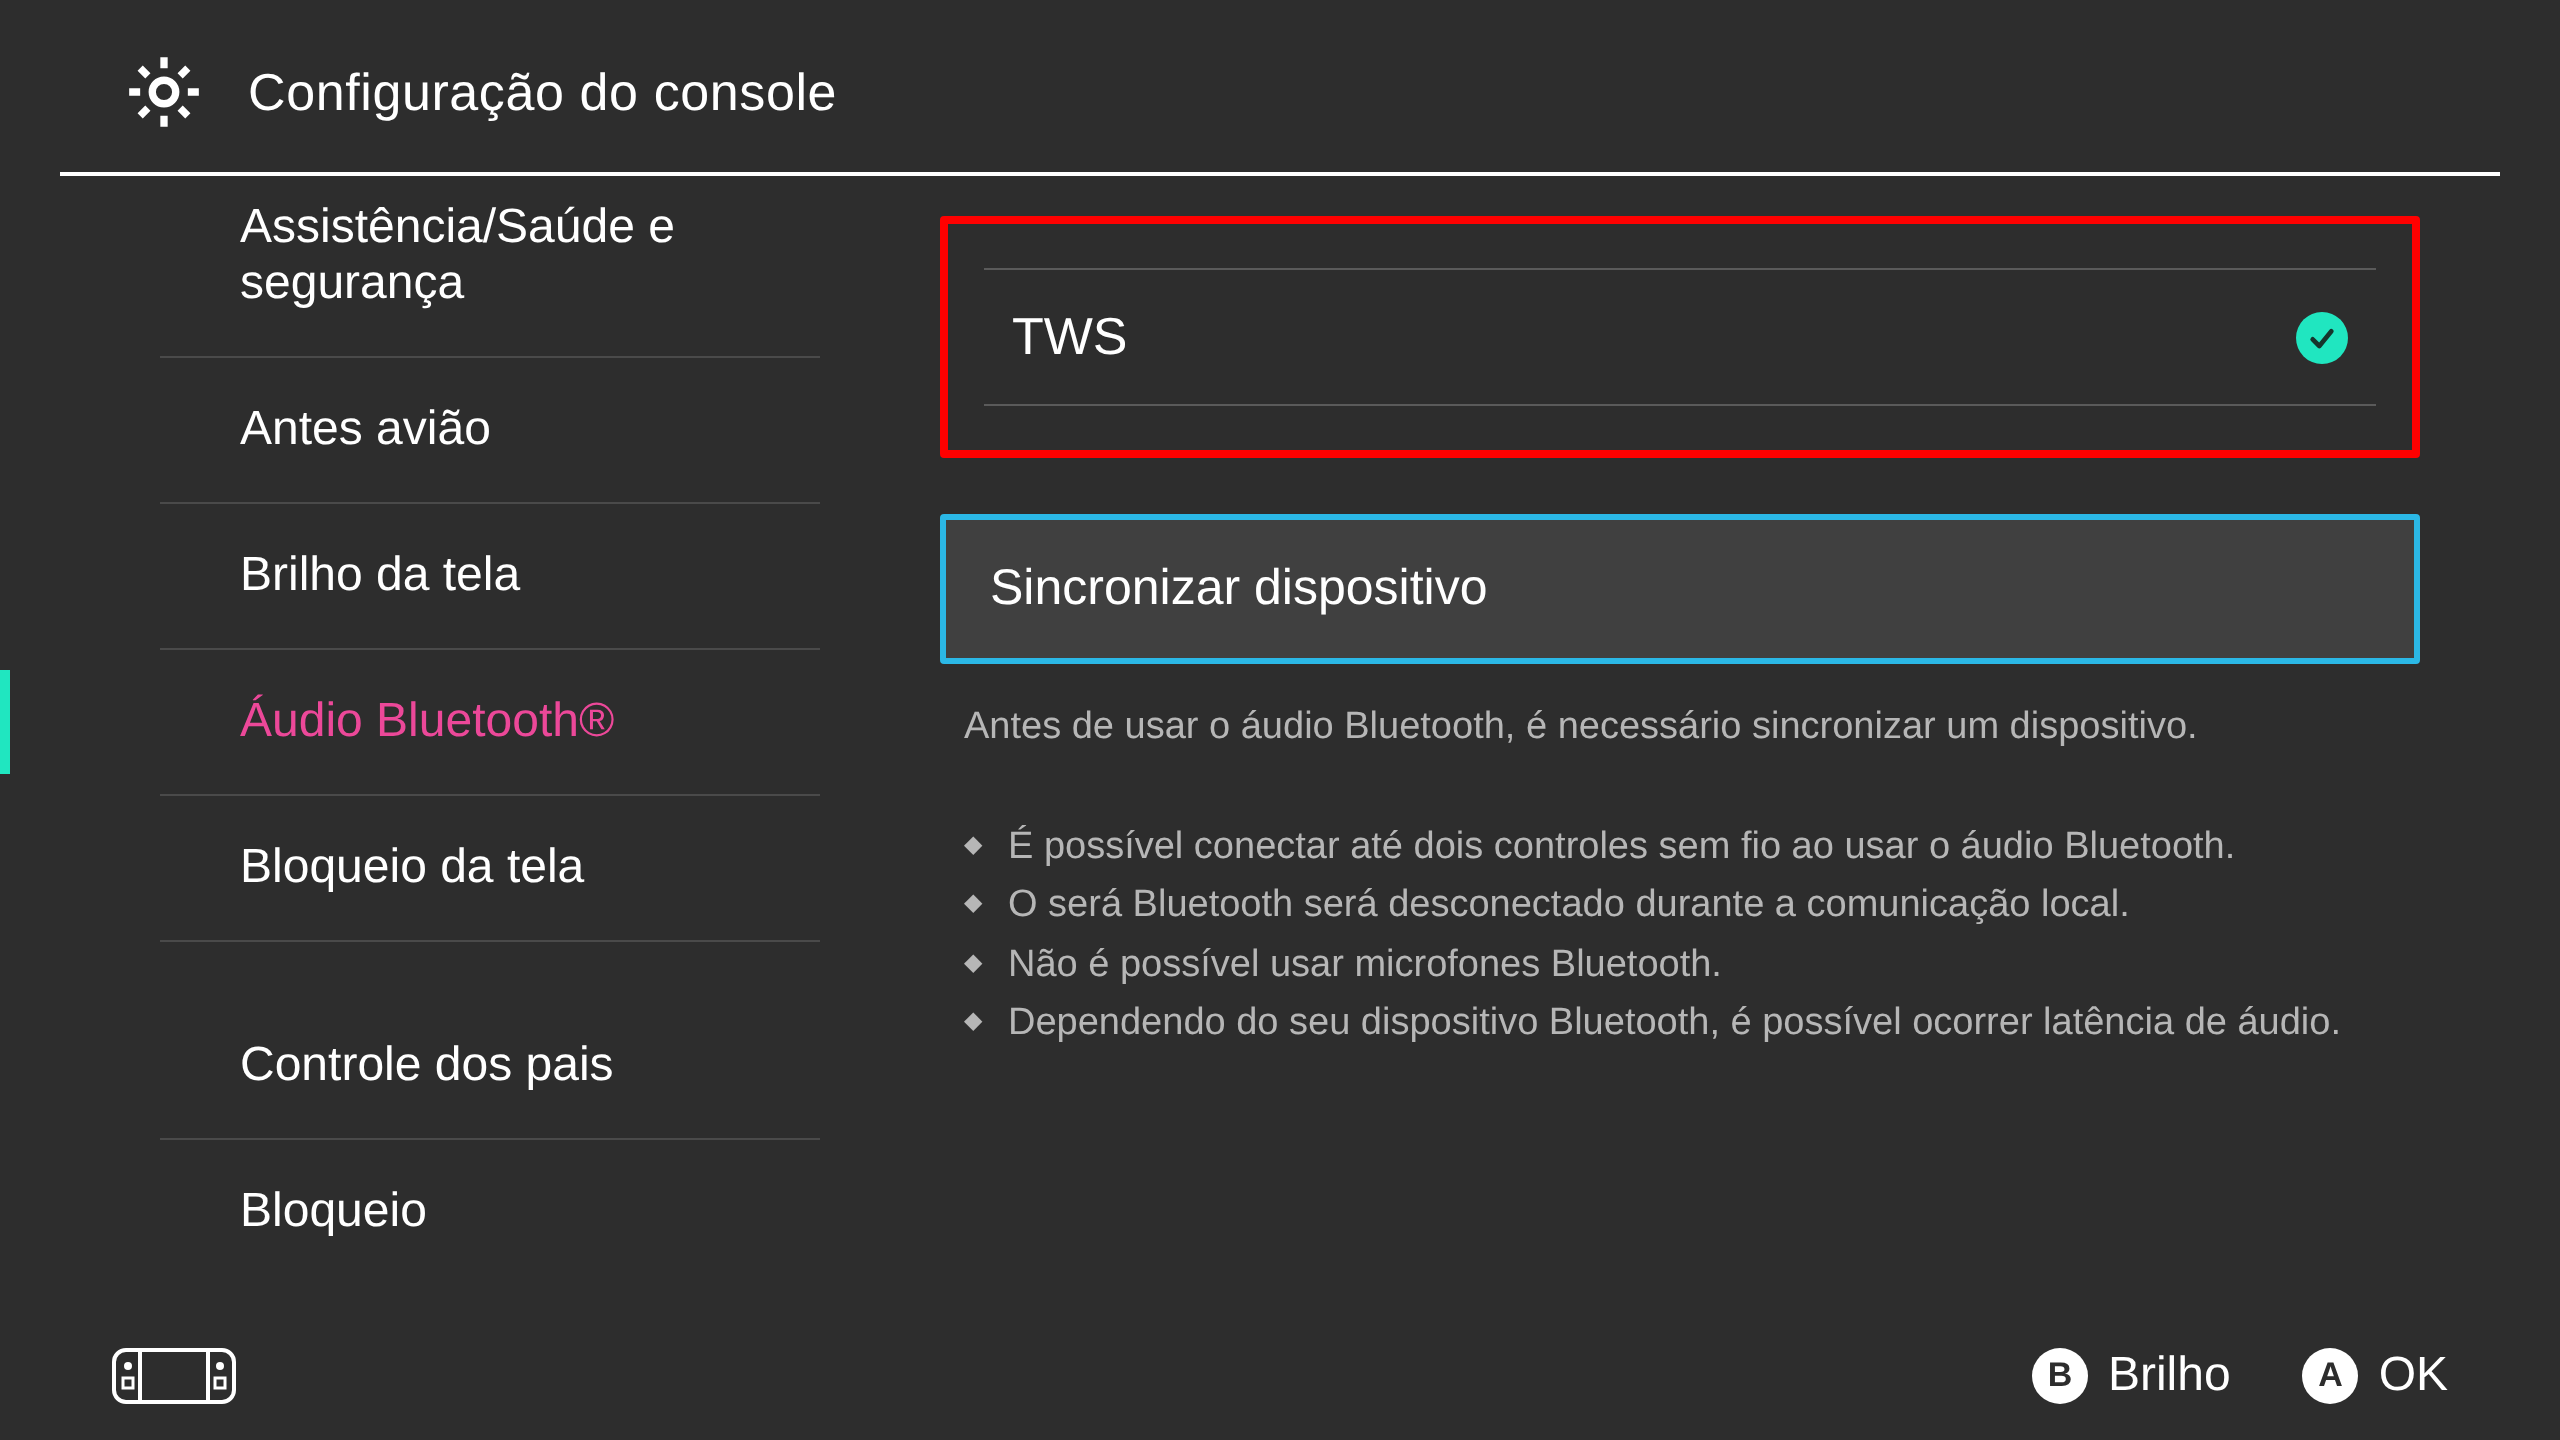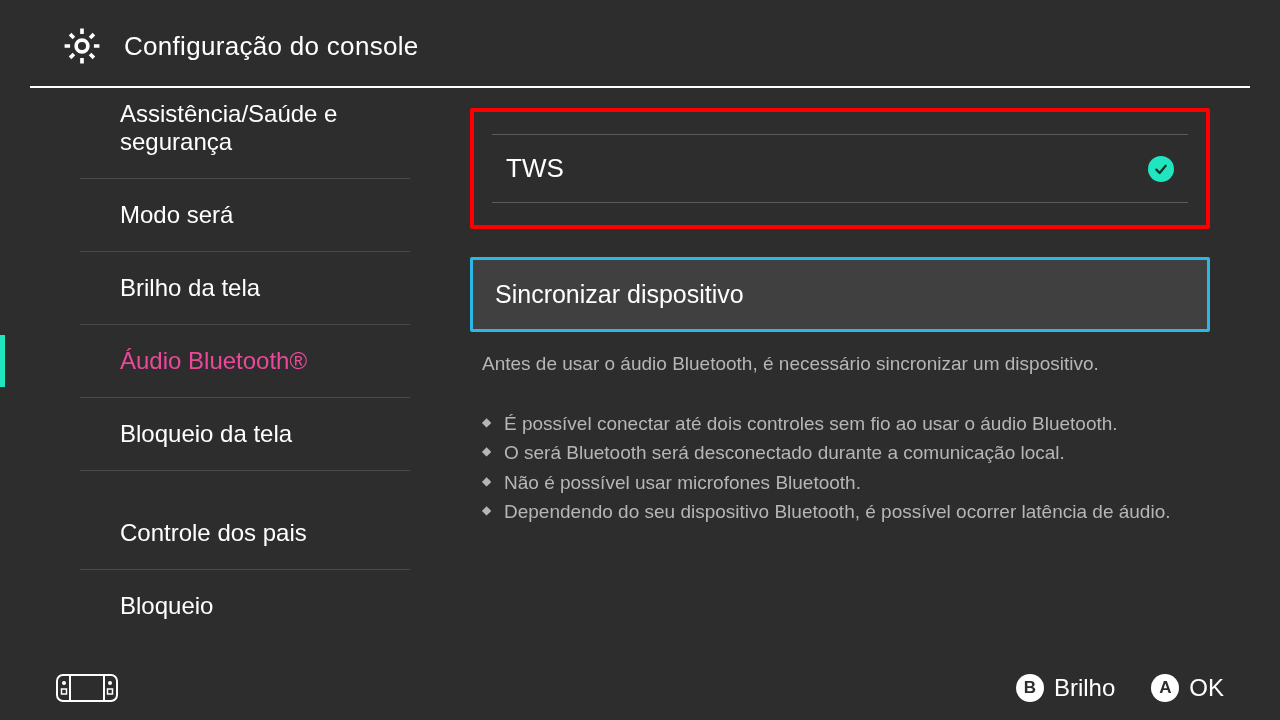--- a/index.html
+++ b/index.html
@@ -177,21 +177,21 @@
 </div>
 <hr class="hr-full">
 
 <div class="main">
 
   <nav class="sidebar">
     <div class="sidebar-item">
       <span class="label">Assistência/Saúde e segurança</span>
     </div>
     <div class="sidebar-item">
-      <span class="label">Modo será</span>
+      <span class="label">Antes avião</span>
     </div>
     <div class="sidebar-item">
       <span class="label">Brilho da tela</span>
     </div>
     <div class="sidebar-item active">
       <span class="label">Áudio Bluetooth®</span>
     </div>
     <div class="sidebar-item">
       <span class="label">Bloqueio da tela</span>
     </div>

